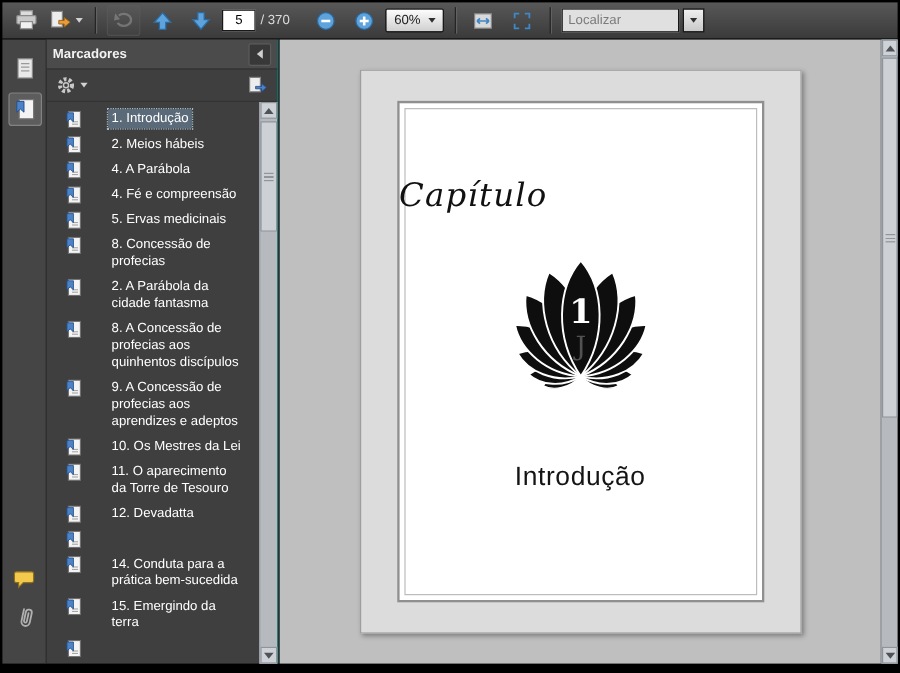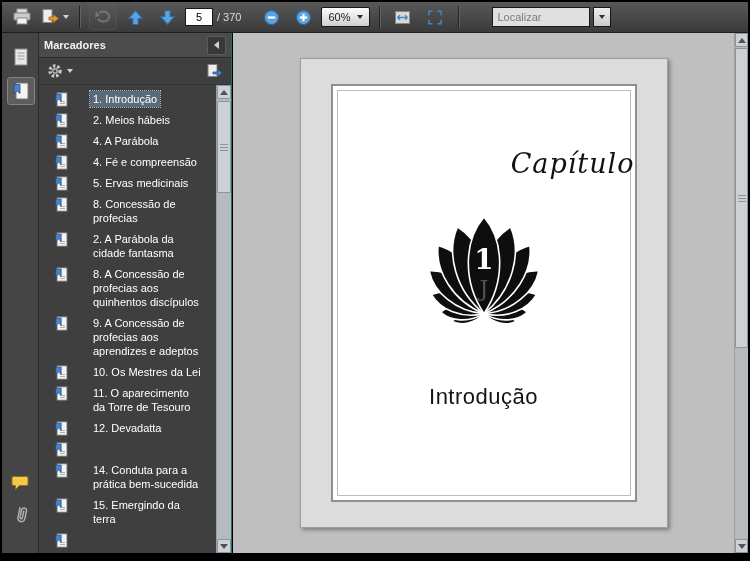--- a/index.html
+++ b/index.html
@@ -16,21 +16,21 @@
   .tb-btn.disabled{opacity:.55;}
   .sep{width:1px;height:22px;background:#242424;box-shadow:1px 0 0 #616161;margin:0 5px;flex:none;}
   .caret{width:0;height:0;border-left:3px solid transparent;border-right:3px solid transparent;border-top:4px solid #d2d2d2;}
   .caret.dark{border-top-color:#2e2e2e;}
   #page-input{width:26px;height:16px;border:1px solid #181818;background:#fff;
     font:11px "Liberation Sans",sans-serif;text-align:center;padding:0;}
   .tb-text{color:#dcdcdc;font-size:11px;white-space:nowrap;}
   #zoom-box{height:18px;background:linear-gradient(#fdfdfd,#cfcfcf);border:1px solid #181818;
     border-radius:2px;display:flex;align-items:center;gap:6px;padding:0 6px;color:#1d1d1d;font-size:11px;}
   #find-input{width:86px;height:16px;border:1px solid #181818;background:#e0e0e0;
-    font:11px "Liberation Sans",sans-serif;padding:1px 5px;color:#444;margin-left:24px;}
+    font:11px "Liberation Sans",sans-serif;padding:1px 5px;color:#444;}
   #find-input::placeholder{color:#7b7b7b;}
   #find-caret-btn{width:16px;height:18px;border:1px solid #181818;background:linear-gradient(#efefef,#c9c9c9);
     display:flex;align-items:center;justify-content:center;margin-left:-1px;}
 
   
   #icon-strip{position:absolute;left:2px;top:33px;width:36px;bottom:8px;background:#454545;
     border-right:1px solid #2b2b2b;}
   .strip-btn{position:absolute;left:5px;width:26px;height:26px;display:flex;align-items:center;
     justify-content:center;border-radius:3px;border:1px solid transparent;}
   .strip-btn.active{background:#5d5d5d;border-color:#828282;}
@@ -65,21 +65,21 @@
   .tri-down{width:0;height:0;border-left:4px solid transparent;border-right:4px solid transparent;border-top:5px solid #4d5358;}
   #bm-scrollbar{right:0;top:52px;bottom:0;width:15px;}
   #main-scrollbar{right:2px;top:33px;bottom:8px;width:14px;}
 
   
   #main{position:absolute;left:233px;top:33px;right:16px;bottom:8px;background:#bfbfbf;overflow:hidden;}
   #pdf-page{position:absolute;left:50%;top:25px;transform:translateX(-50%);width:368px;height:470px;
     background:#dcdcdc;border:1px solid #9e9e9e;box-shadow:2px 2px 4px rgba(0,0,0,.35);box-sizing:border-box;}
   #page-frame{position:absolute;left:30px;top:25px;right:30px;bottom:25px;background:#fff;
     border:2px solid #8f8f8f;box-shadow:inset 0 0 0 4px #fff,inset 0 0 0 5px #bdbdbd;}
-  #chapter-label{position:absolute;top:62px;left:0;right:0;text-align:right;
+  #chapter-label{position:absolute;top:62px;left:0;right:0;text-align:left;
     font-family:"DejaVu Serif",serif;font-style:italic;font-size:27px;letter-spacing:1px;color:#111;}
   #lotus{position:absolute;top:106px;left:50%;transform:translateX(-50%);}
   #chapter-title{position:absolute;top:298px;left:0;right:0;text-align:center;
     font-size:22px;color:#141414;letter-spacing:.5px;}
   .petal{fill:#0e0e0e;stroke:#fff;stroke-width:1.6;vector-effect:non-scaling-stroke;}
 </style>
 </head>
 <body>
 
 <div id="window">

